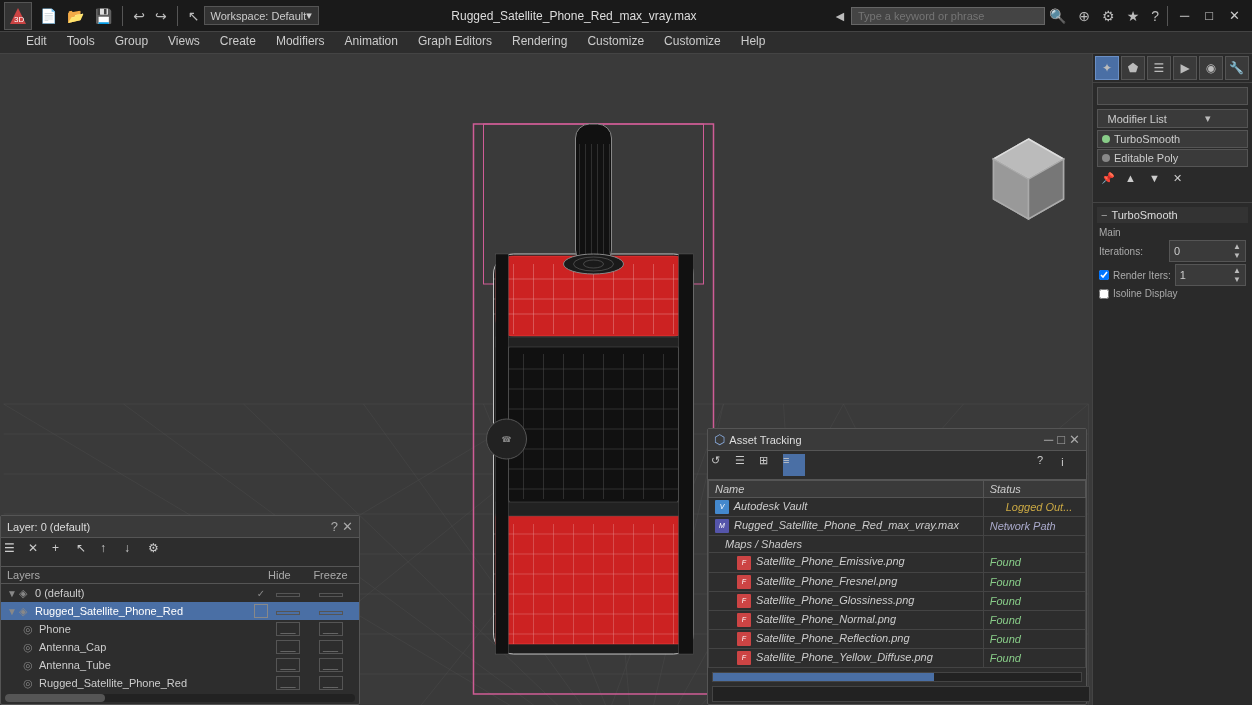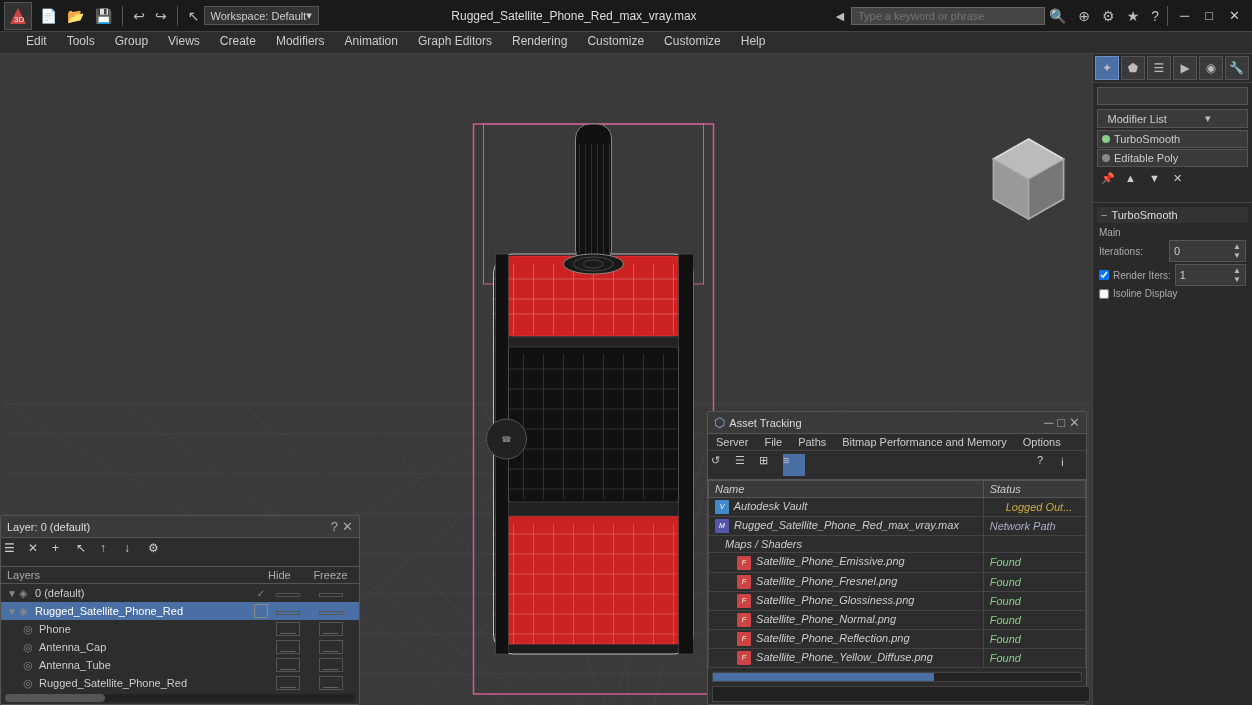--- a/index.html
+++ b/index.html
@@ -488,27 +488,20 @@
 <div id="asset-panel">
   <div id="asset-panel-titlebar">
     <span id="asset-panel-icon">⬡</span>
     <span id="asset-panel-title">Asset Tracking</span>
     <div id="asset-win-btns">
       <span>─</span>
       <span>□</span>
       <span>✕</span>
     </div>
   </div>
-  <div id="asset-menubar">
-    <div class="menu-item">Server</div>
-    <div class="menu-item">File</div>
-    <div class="menu-item">Paths</div>
-    <div class="menu-item">Bitmap Performance and Memory</div>
-    <div class="menu-item">Options</div>
-  </div>
   <div id="asset-toolbar">
     <div class="icon-btn">↺</div>
     <div class="icon-btn">☰</div>
     <div class="icon-btn">⊞</div>
     <div class="icon-btn" style="background:#4a6fa5;">≡</div>
     <div id="asset-toolbar-right">
       <div class="icon-btn">?</div>
       <div class="icon-btn">ℹ</div>
     </div>
   </div>

